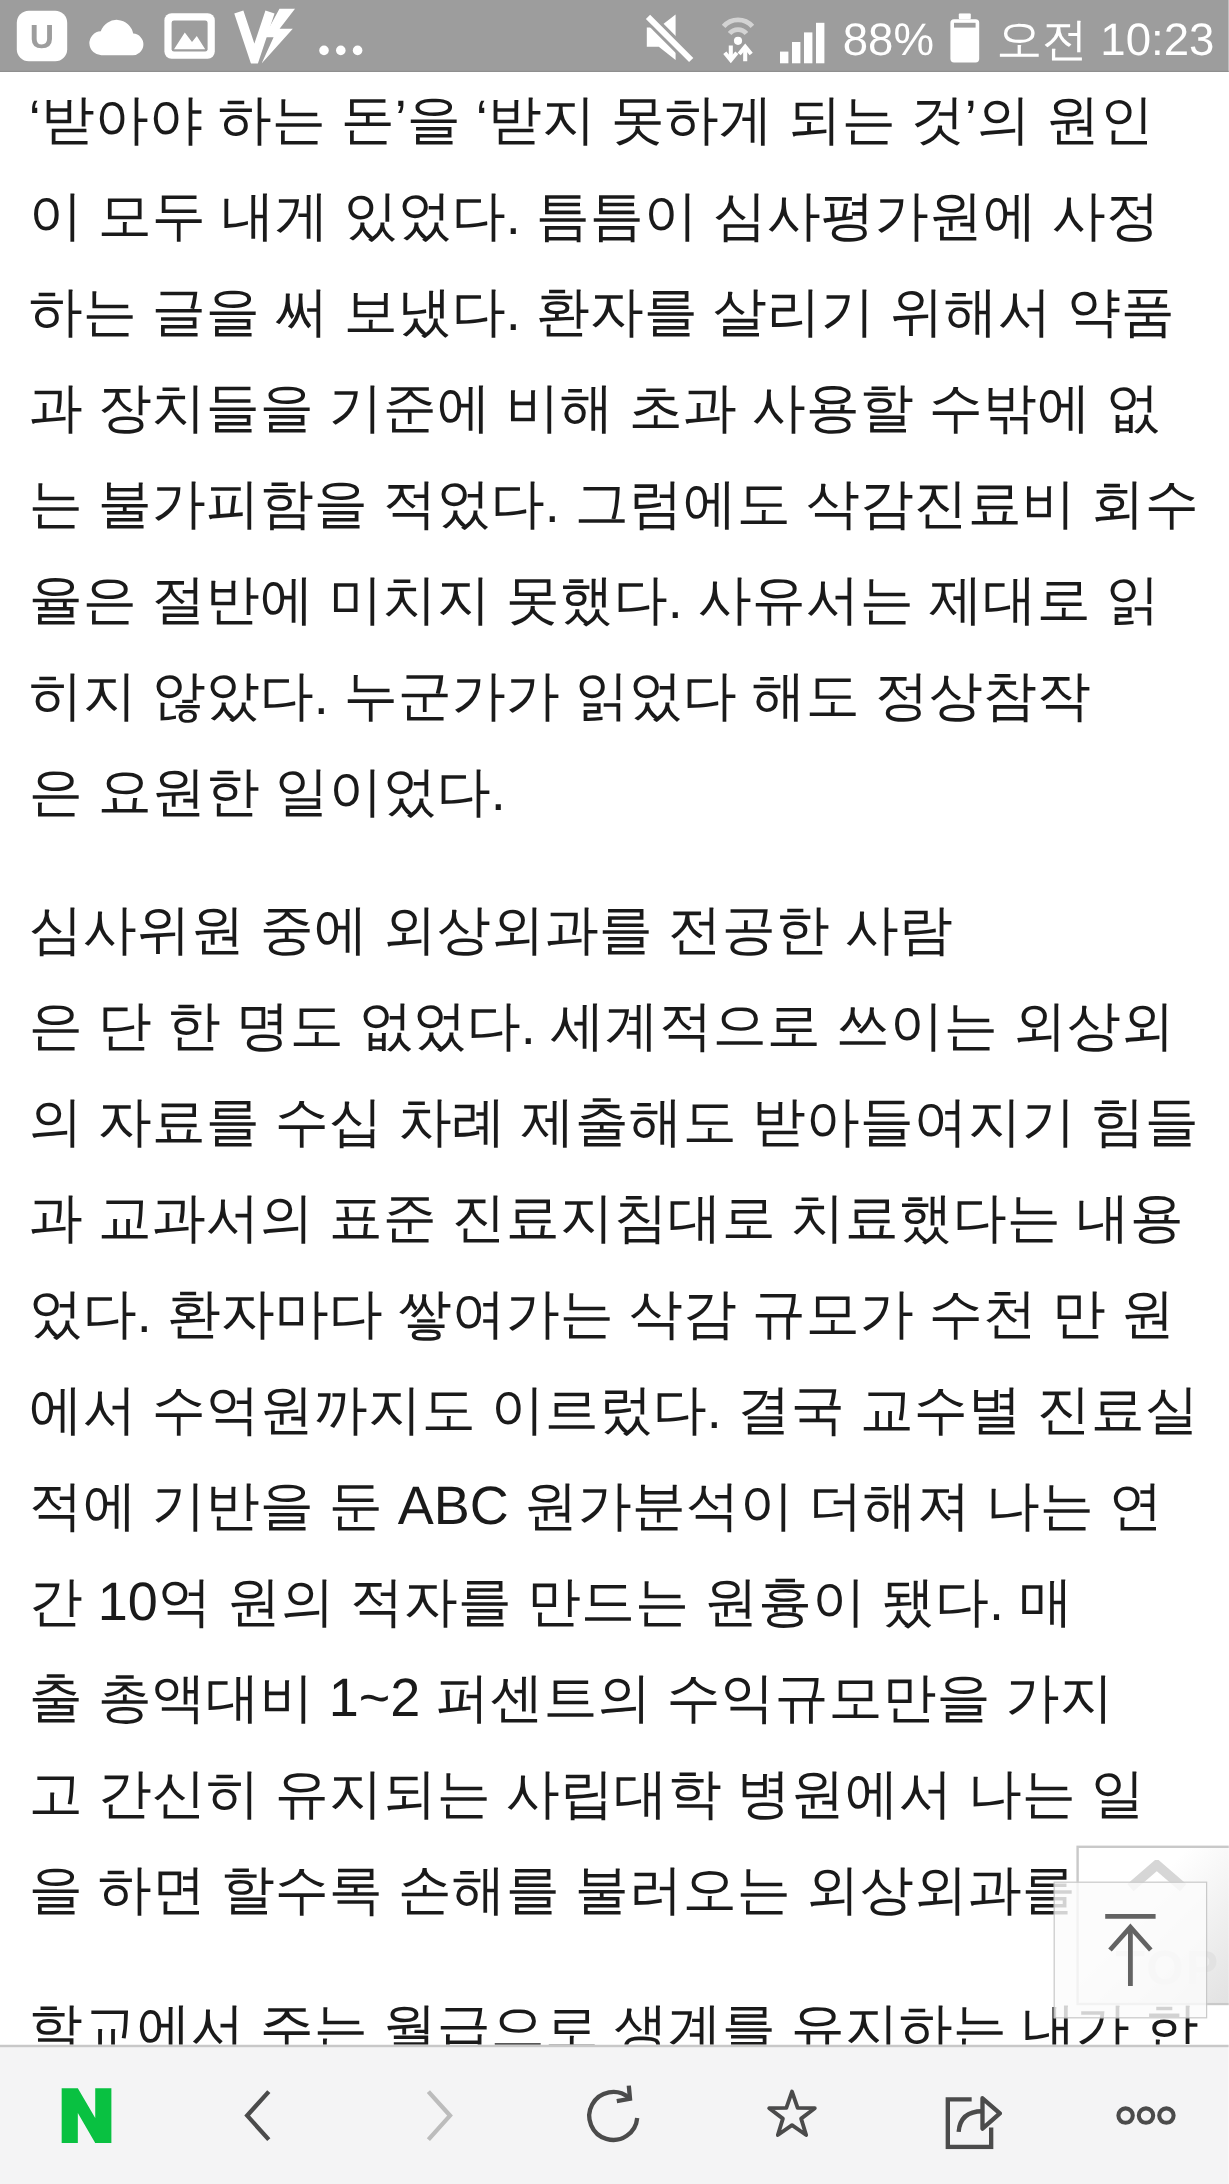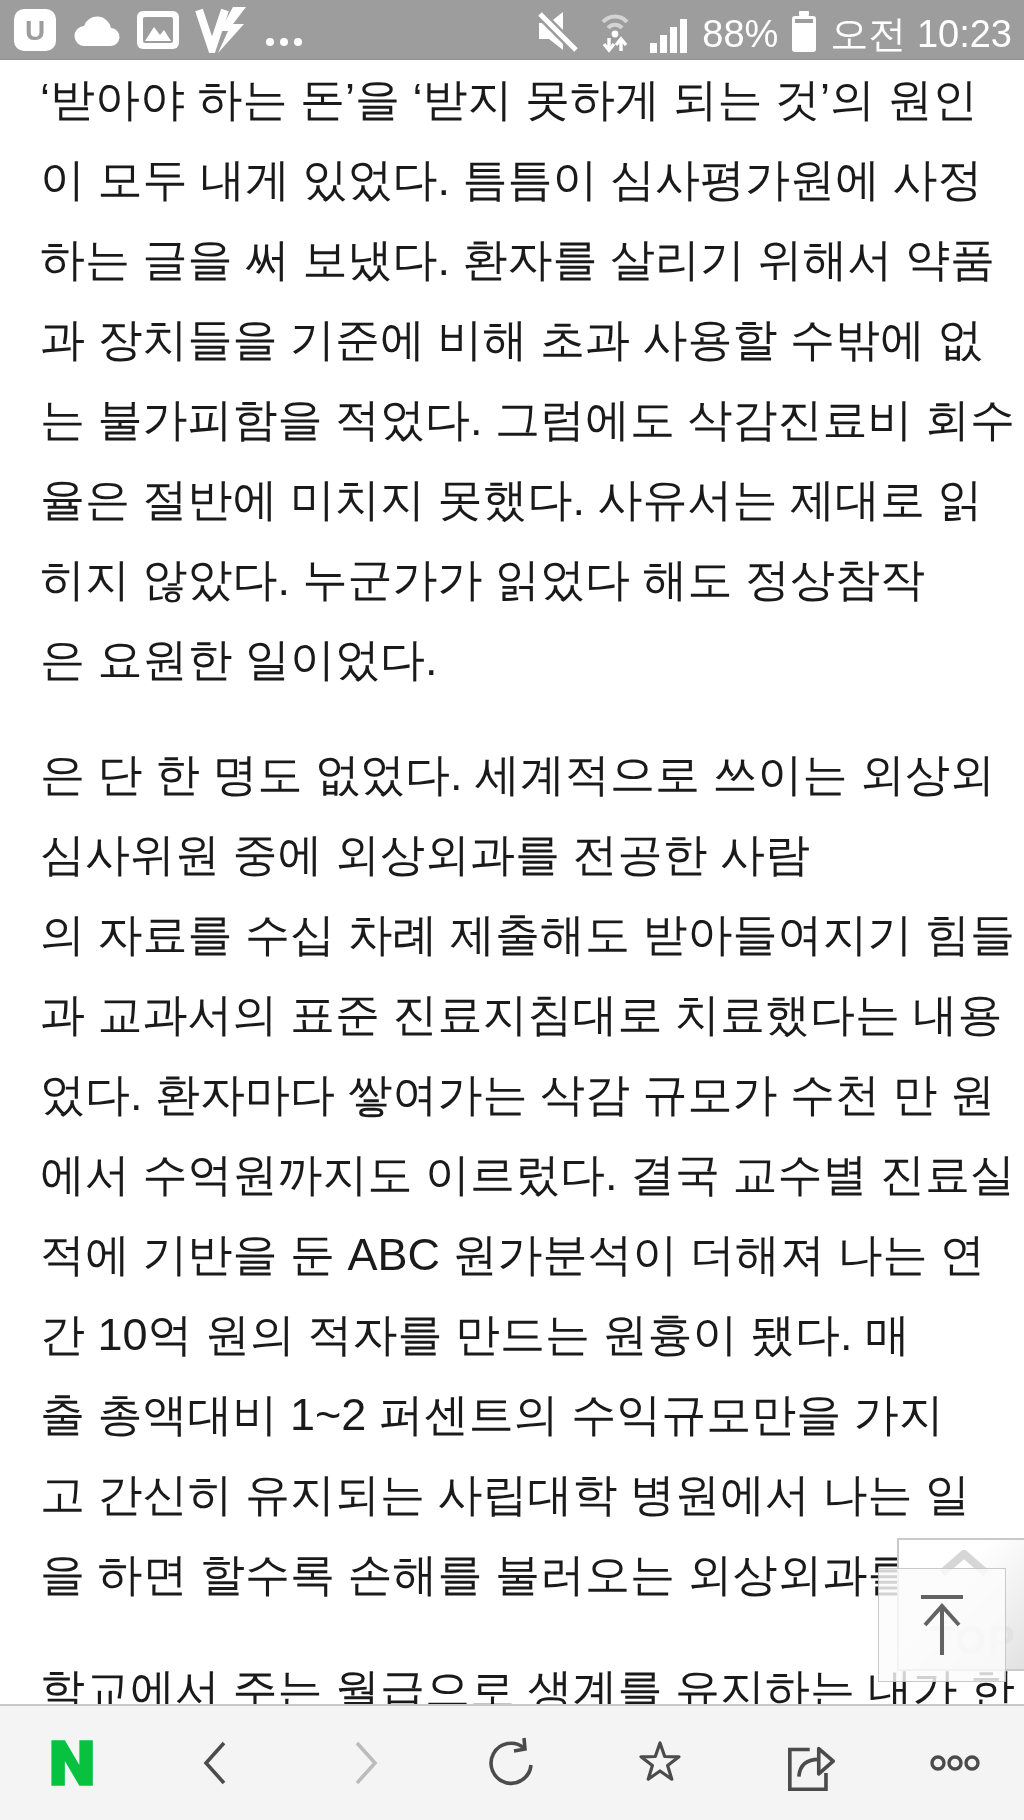--- a/index.html
+++ b/index.html
@@ -14,21 +14,21 @@
     display:flex; align-items:center; justify-content:space-between;
     padding:0 12px; z-index:30;
   }
   .sb-left { display:flex; align-items:center; gap:15px; }
   .sb-right { display:flex; align-items:flex-end; gap:13px; }
   .sb-time { color:#fff; font-size:38px; line-height:1; white-space:nowrap; }
   .sb-pct  { color:#fff; font-size:38px; line-height:1; }
 
   
   .content {
-    position:absolute; top:60px; left:16px; right:0; height:1644px;
+    position:absolute; top:60px; left:0; right:0; height:1644px;
     overflow:hidden; background:#fff; padding:0 24px; z-index:1;
   }
   .para { margin:0 0 35px 0; }
   .line { height:80px; line-height:80px; font-size:45px; color:#1a1a1a; white-space:nowrap; }
 
   
   .top-back {
     position:absolute; left:897px; top:1538px; width:134px; height:133px;
     border:2px solid #c9c9c9;
     background:linear-gradient(135deg,#ffffff 35%,#e1e1e1 100%);
@@ -123,22 +123,22 @@
           <div class="line">‘받아야 하는 돈’을 ‘받지 못하게 되는 것’의 원인</div>
           <div class="line">이 모두 내게 있었다. 틈틈이 심사평가원에 사정</div>
           <div class="line">하는 글을 써 보냈다. 환자를 살리기 위해서 약품</div>
           <div class="line">과 장치들을 기준에 비해 초과 사용할 수밖에 없</div>
           <div class="line">는 불가피함을 적었다. 그럼에도 삭감진료비 회수</div>
           <div class="line">율은 절반에 미치지 못했다. 사유서는 제대로 읽</div>
           <div class="line">히지 않았다. 누군가가 읽었다 해도 정상참작</div>
           <div class="line">은 요원한 일이었다.</div>
         </div>
         <div class="para">
+          <div class="line">심사위원 중에 외상외과를 전공한 사람</div>
           <div class="line">은 단 한 명도 없었다. 세계적으로 쓰이는 외상외</div>
-          <div class="line">심사위원 중에 외상외과를 전공한 사람</div>
           <div class="line">의 자료를 수십 차례 제출해도 받아들여지기 힘들</div>
           <div class="line">과 교과서의 표준 진료지침대로 치료했다는 내용</div>
           <div class="line">었다. 환자마다 쌓여가는 삭감 규모가 수천 만 원</div>
           <div class="line">에서 수억원까지도 이르렀다. 결국 교수별 진료실</div>
           <div class="line">적에 기반을 둔 ABC 원가분석이 더해져 나는 연</div>
           <div class="line">간 10억 원의 적자를 만드는 원흉이 됐다. 매</div>
           <div class="line">출 총액대비 1~2 퍼센트의 수익규모만을 가지</div>
           <div class="line">고 간신히 유지되는 사립대학 병원에서 나는 일</div>
           <div class="line">을 하면 할수록 손해를 불러오는 외상외과를</div>
         </div>

